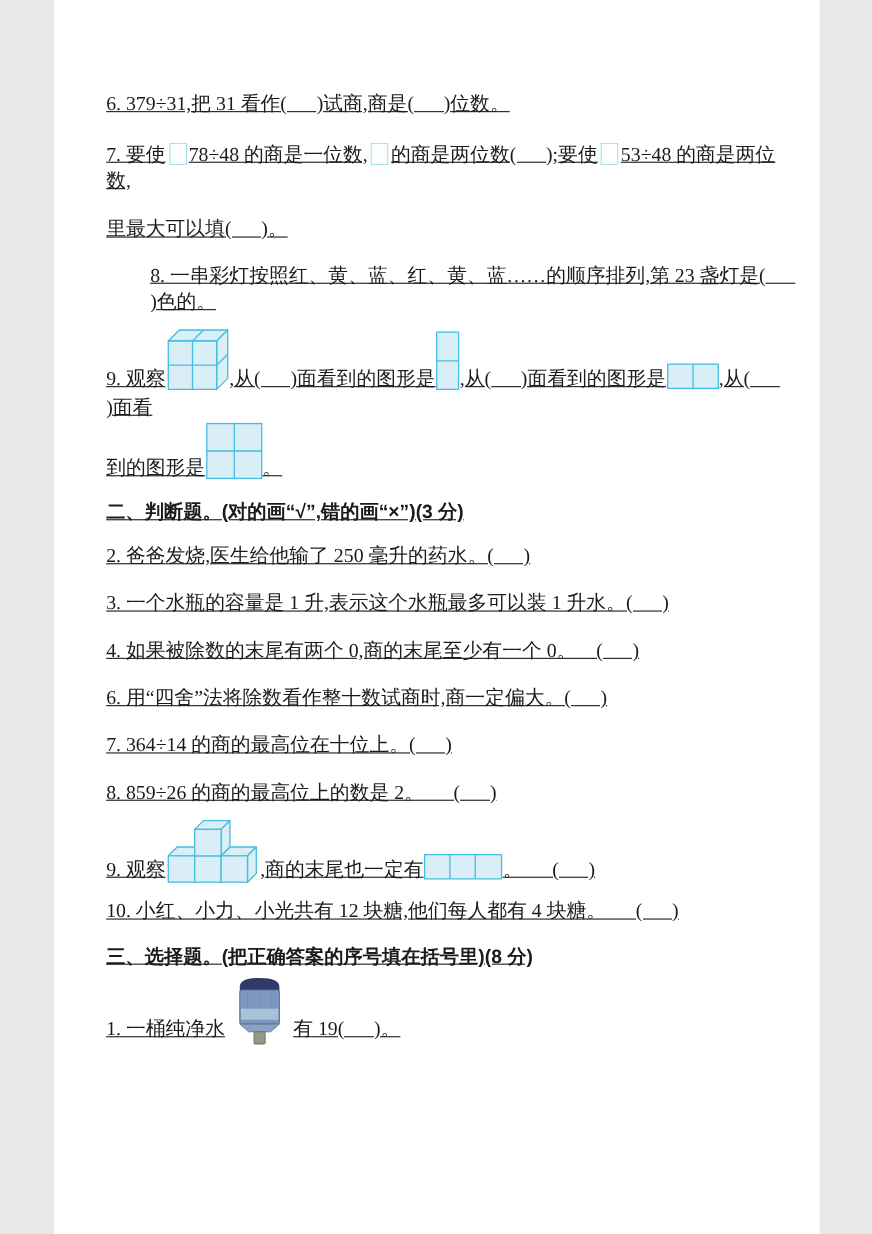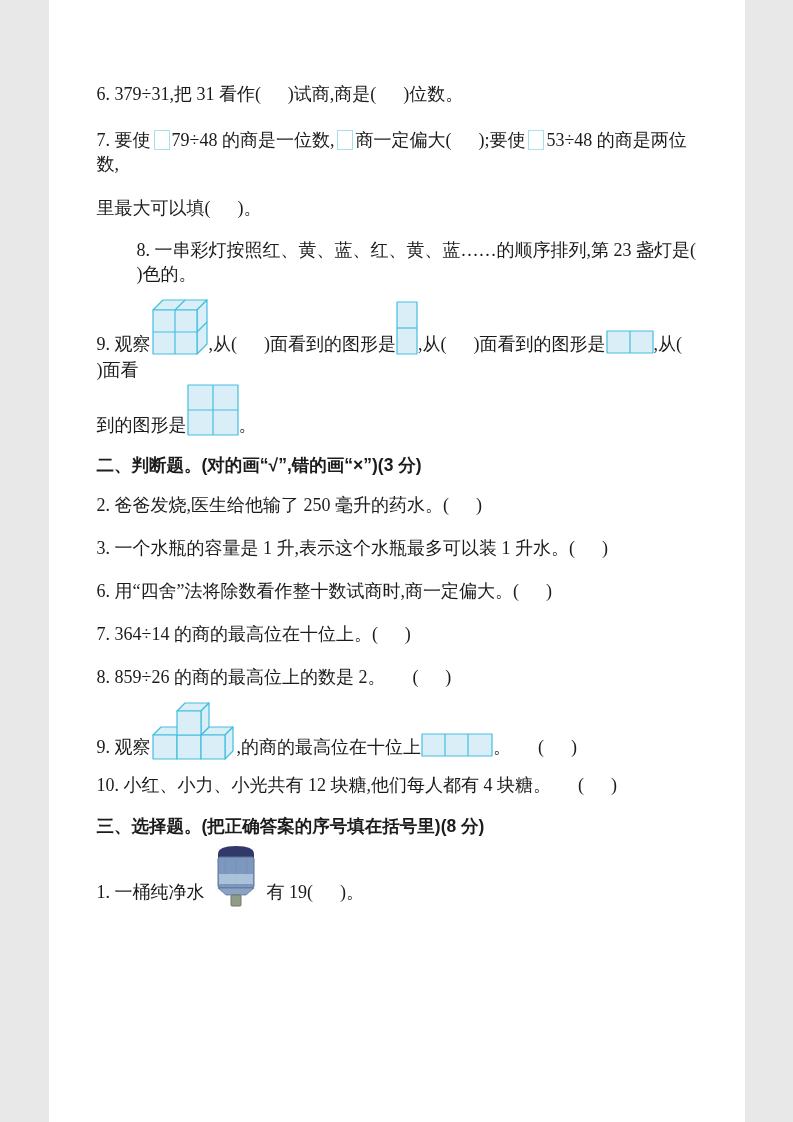--- a/index.html
+++ b/index.html
@@ -21,20 +21,21 @@
   body { background: #e8e8e8; }
   .sheet {
     width: 696px; height: 1122px;
     background: var(--page-bg);
     color: var(--page-text);
     font-family: "Liberation Serif", "DejaVu Serif", serif;
     font-size: 18px;
     margin: 0 auto;
     overflow: hidden;
     position: relative;
+    text-decoration: underline;
   }
   .content { padding: 82px 36px 0 48px; }
   .line { line-height: 24px; }
   .t { white-space: pre-wrap; }
   .heading { font-weight: 700; font-family: "Liberation Sans", "DejaVu Sans", sans-serif; font-size: 17.5px; }
   
   .m-q6   { margin-bottom: 22px; }
   .m-q7a  { margin-bottom: 20px; }
   .m-q7b  { margin-bottom: 18px; }
   .m-q8   { margin-bottom: 10px; margin-left: 40px; }
@@ -81,21 +82,21 @@
 <body>
 
 <div class="sheet">
   <div class="content">
 
     <div class="line m-q6">
       <span class="t">6. 379÷31,把 31 看作(      )试商,商是(      )位数。</span>
     </div>
 
     <div class="line m-q7a">
-      <span class="t">7. 要使</span><span class="bbox"></span><span class="t">79÷48 的商是一位数,</span><span class="bbox"></span><span class="t">商一定偏大(      );要使</span><span class="bbox"></span><span class="t">53÷48 的商是两位数,</span>
+      <span class="t">7. 要使</span><span class="bbox"></span><span class="t">78÷48 的商是一位数,</span><span class="bbox"></span><span class="t">的商是两位数(      );要使</span><span class="bbox"></span><span class="t">53÷48 的商是两位数,</span>
     </div>
     <div class="line m-q7b">
       <span class="t">里最大可以填(      )。</span>
     </div>
 
     <div class="line m-q8">
       <span class="t">8. 一串彩灯按照红、黄、蓝、红、黄、蓝……的顺序排列,第 23 盏灯是(      )色的。</span>
     </div>
 
     <div class="line m-q9a">
@@ -128,41 +129,44 @@
     </div>
 
 
     <div class="line m-j">
       <span class="t">2. 爸爸发烧,医生给他输了 250 毫升的药水。(      )</span>
     </div>
     <div class="line m-j">
       <span class="t">3. 一个水瓶的容量是 1 升,表示这个水瓶最多可以装 1 升水。(      )</span>
     </div>
     <div class="line m-j">
+      <span class="t">4. 如果被除数的末尾有两个 0,商的末尾至少有一个 0。    (      )</span>
+    </div>
+    <div class="line m-j">
       <span class="t">6. 用“四舍”法将除数看作整十数试商时,商一定偏大。(      )</span>
     </div>
     <div class="line m-j">
       <span class="t">7. 364÷14 的商的最高位在十位上。(      )</span>
     </div>
     <div class="line m-j8">
       <span class="t">8. 859÷26 的商的最高位上的数是 2。      (      )</span>
     </div>
 
     <div class="line m-j9">
       <span class="t">9. 观察</span><svg class="fig-cube" width="86" height="62" viewBox="0 0 86 62">
         <polygon class="cf" points="2,36 10,28 34,28 26,36"></polygon>
         <polygon class="cf" points="50,36 58,28 82,28 74,36"></polygon>
         <polygon class="cf" points="74,36 82,28 82,52 74,60"></polygon>
         <rect class="cf" x="2" y="36" width="24" height="24"></rect>
         <rect class="cf" x="26" y="36" width="24" height="24"></rect>
         <rect class="cf" x="50" y="36" width="24" height="24"></rect>
         <polygon class="cf" points="26,12 34,4 58,4 50,12"></polygon>
         <polygon class="cf" points="50,12 58,4 58,28 50,36"></polygon>
         <rect class="cf" x="26" y="12" width="24" height="24"></rect>
-      </svg><span class="t">,的商的最高位在十位上</span><svg class="fig-flat-s" width="72" height="24" viewBox="0 0 72 24">
+      </svg><span class="t">,商的末尾也一定有</span><svg class="fig-flat-s" width="72" height="24" viewBox="0 0 72 24">
         <rect class="cf" x="1" y="1" width="70" height="22"></rect>
         <line class="cl" x1="24" y1="1" x2="24" y2="23"></line>
         <line class="cl" x1="47" y1="1" x2="47" y2="23"></line>
       </svg><span class="t">。      (      )</span>
     </div>
 
     <div class="line m-j10">
       <span class="t">10. 小红、小力、小光共有 12 块糖,他们每人都有 4 块糖。      (      )</span>
     </div>
 

